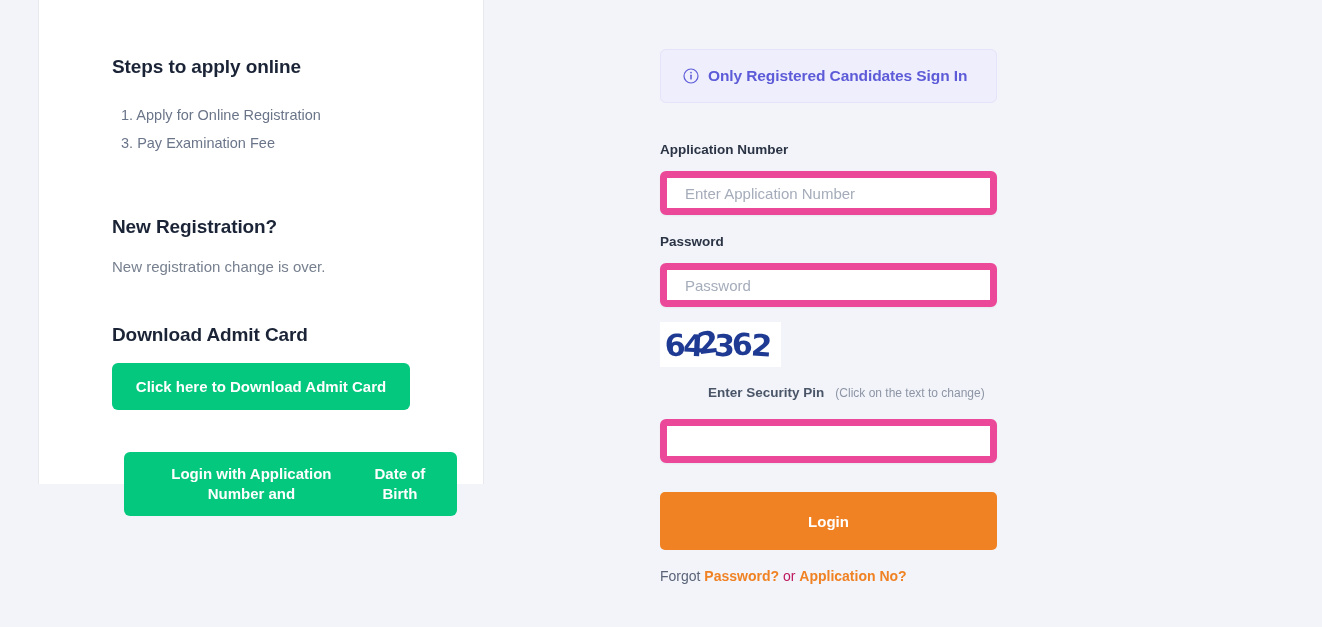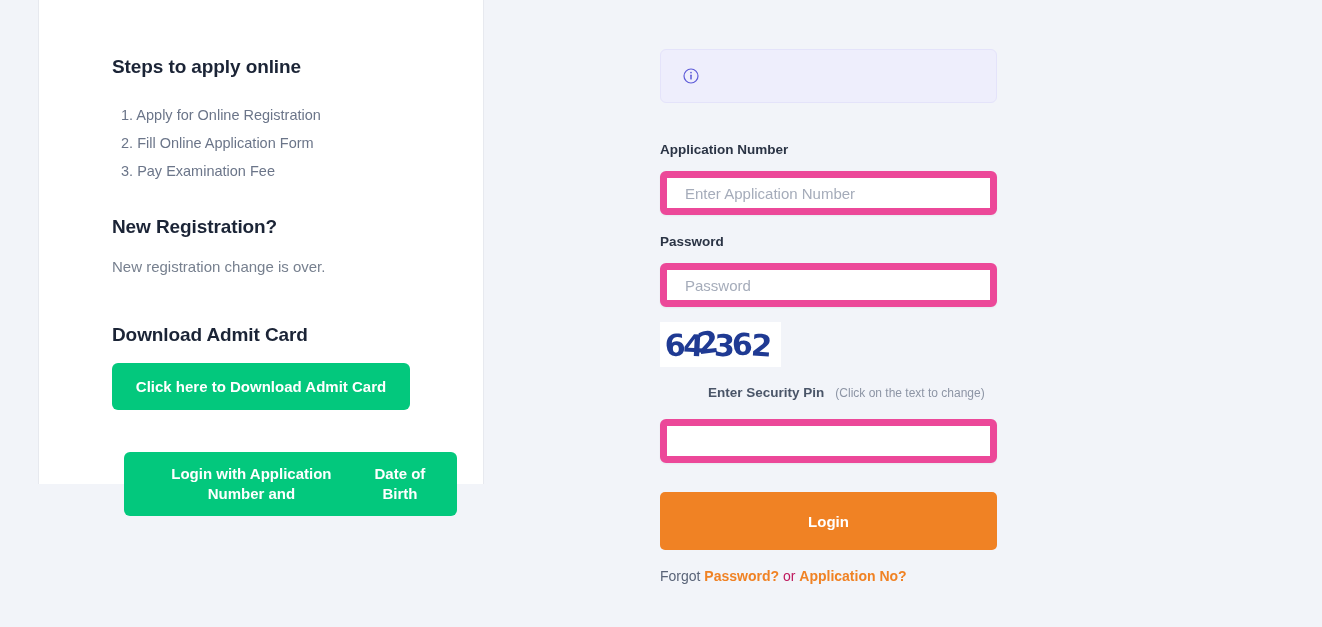--- a/index.html
+++ b/index.html
@@ -241,24 +241,20 @@
     <div class="left-inner">
 
       <div class="heading h-steps">Steps to apply online</div>
 
       <ul class="steps-list">
         <li>
           <span class="step-num">1.</span>
           <span>Apply for Online Registration</span>
         </li>
         <li>
-          <span class="step-num">2.</span>
-          <span>Fill Online Application Form</span>
-        </li>
-        <li>
           <span class="step-num">3.</span>
           <span>Pay Examination Fee</span>
         </li>
       </ul>
 
       <div class="heading h-newreg">New Registration?</div>
 
       <div class="newreg-text">New registration change is over.</div>
 
       <div class="heading h-admit">Download Admit Card</div>
@@ -274,20 +270,21 @@
   </div>
 
   <div class="right-col">
 
     <div class="info-banner">
       <svg class="info-icon" viewBox="0 0 16 16">
         <circle cx="8" cy="8" r="7" fill="none" stroke="#5d5bd8" stroke-width="1.2"></circle>
         <circle cx="8" cy="4.6" r="0.85" fill="#5d5bd8"></circle>
         <rect x="7.25" y="6.6" width="1.5" height="5" rx="0.7" fill="#5d5bd8"></rect>
       </svg>
+      <span class="info-text">Only Registered Candidates Sign In</span>
     </div>
 
     <label class="field-label lbl-appno">Application Number</label>
     <input class="txt-input in-appno" type="text" placeholder="Enter Application Number" value="" style="">
 
     <label class="field-label lbl-pwd">Password</label>
     <input class="txt-input in-pwd" type="password" placeholder="Password" style="">
 
     <div class="captcha-box">
       <svg class="captcha-svg" width="121" height="45" viewBox="0 0 121 45">

